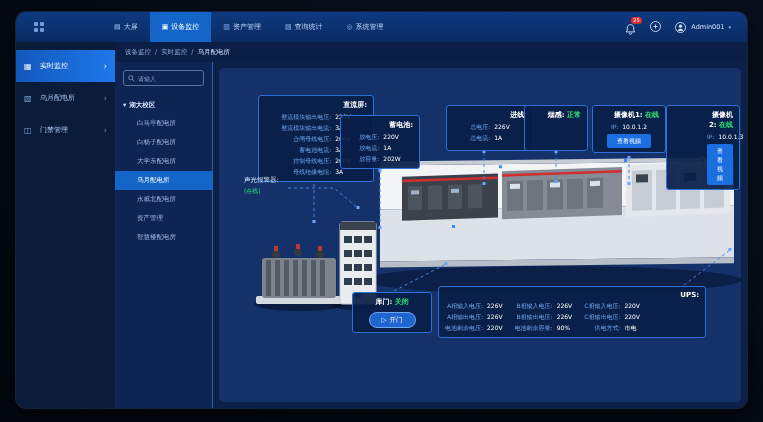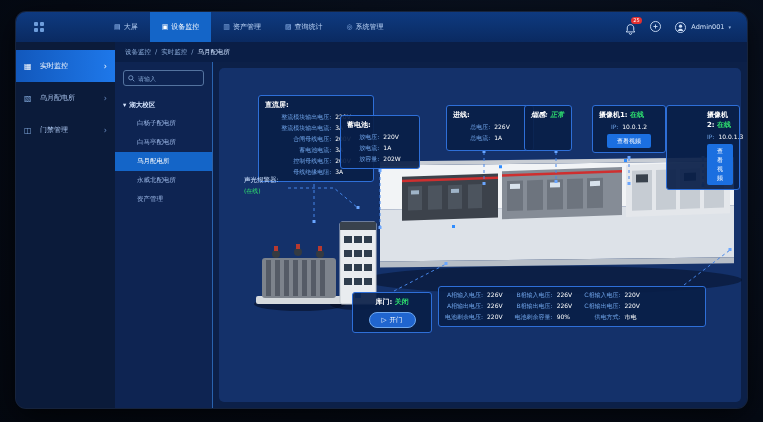--- a/index.html
+++ b/index.html
@@ -45,21 +45,21 @@
   .tree-item.selected { background:#1465c8; color:#fff; }
 
   
   .main { position:absolute; left:197px; top:50px; width:534px; height:346px; background:#0c2048; z-index:1; }
   .panel { position:absolute; left:203px; top:56px; width:522px; height:334px; background:#14316a; border-radius:5px; z-index:2; }
   .room-svg { position:absolute; left:236px; top:140px; width:490px; height:170px; z-index:3; }
   .overlay { position:absolute; left:0; top:0; width:731px; height:396px; z-index:4; pointer-events:none; }
 
   
   .ann { position:absolute; background:rgba(9,30,72,.92); border:1px solid #2e6fd8; border-radius:3px; padding:4px 6px; color:#fff; z-index:5; }
-  .ann .t { font-size:7px; font-weight:bold; margin-bottom:3px; color:#fff; }
+  .ann .t { font-size:7px; font-weight:bold; margin-bottom:3px; color:#fff;text-align:right; }
   .kv { display:grid; grid-template-columns:auto auto; column-gap:4px; row-gap:2px; }
   .kv .k { font-size:6px; color:#6fa3e8; text-align:right; }
   .kv .v { font-size:6px; color:#fff; }
   .green { color:#2fe26f; }
   .btn { display:block; margin:4px auto 0 auto; background:#1b6fe0; color:#fff; border:none; border-radius:2px; font-size:6px; padding:2.5px 10px; cursor:pointer; font-family:inherit; }
   .btn-door { display:flex; align-items:center; justify-content:center; gap:3px; margin:5px auto 0 auto; background:#2065cf; border:1px solid #6ea8f0; color:#fff; border-radius:8px; font-size:6.5px; padding:2.5px 12px; cursor:pointer; font-family:inherit; }
   .ups-cols { display:flex; gap:12px; }
   .alarm-label { position:absolute; z-index:5; font-size:6.5px; color:#cfe2ff; }
   .alarm-label .st { font-size:6px; color:#2fe26f; margin-top:2px; }
   .title-inline { font-size:7px; font-weight:bold; }
@@ -156,25 +156,27 @@
         <svg width="7" height="7" viewBox="0 0 10 10">
           <circle cx="4" cy="4" r="3" fill="none" stroke="#7fa0cd" stroke-width="1.2"></circle>
           <path d="M6.3 6.3L9 9" stroke="#7fa0cd" stroke-width="1.2"></path>
         </svg>
         <input type="text" placeholder="请输入" style="">
       </div>
       <div class="tree-root">
         <span>▾</span>
         <span>湖大校区</span>
       </div>
+      <div class="tree-item">白马亭配电所</div>
       <div class="tree-item">白杨子配电所</div>
-      <div class="tree-item">白马亭配电所</div>
+      <div class="tree-item">大学东配电所</div>
       <div class="tree-item selected">乌月配电所</div>
       <div class="tree-item">永威北配电所</div>
       <div class="tree-item">资产管理</div>
+      <div class="tree-item">智慧楼配电房</div>
     </div>
 
     <div class="main"></div>
     <div class="panel"></div>
 
     <svg class="room-svg" viewBox="0 0 490 170">
 
       <ellipse cx="300" cy="128" rx="190" ry="14" fill="rgba(3,10,26,.45)"></ellipse>
       <ellipse cx="48" cy="152" rx="46" ry="7" fill="rgba(3,10,26,.5)"></ellipse>
       <ellipse cx="104" cy="152" rx="26" ry="6" fill="rgba(3,10,26,.5)"></ellipse>
@@ -327,21 +329,21 @@
     <div class="ann" style="left:430px; top:93px; width:88px; height:46px;">
       <div class="t">进线:</div>
       <div class="kv">
         <span class="k">总电压:</span>
           <span class="v">226V</span>
         <span class="k">总电流:</span>
           <span class="v">1A</span>
       </div>
     </div>
 
-    <div class="ann" style="left:508px; top:93px; width:48px; height:46px;font-style:italic;">
+    <div class="ann" style="left:508px; top:93px; width:64px; height:46px;">
       <div class="t"><span class="title-inline">烟感:</span> <span class="green">正常</span></div>
     </div>
 
     <div class="ann" style="left:576px; top:93px; width:74px;">
       <div class="t"><span class="title-inline">摄像机1:</span> <span class="green">在线</span></div>
       <div class="kv">
         <span class="k">IP:</span>
           <span class="v">10.0.1.2</span>
       </div>
       <button class="btn">查看视频</button>
@@ -363,20 +365,21 @@
 
     <div class="ann" style="left:336px; top:280px; width:80px;">
       <div class="t" style="text-align:center;"><span class="title-inline">库门:</span> <span class="green">关闭</span></div>
       <button class="btn-door">
         <span>▷</span>
         <span>开门</span>
       </button>
     </div>
 
     <div class="ann" style="left:422px; top:274px; width:268px;">
+      <div class="t">UPS:</div>
       <div class="ups-cols">
         <div class="kv">
           <span class="k">A相输入电压:</span>
             <span class="v">226V</span>
           <span class="k">A相输出电压:</span>
             <span class="v">226V</span>
           <span class="k">电池剩余电压:</span>
             <span class="v">220V</span>
         </div>
         <div class="kv">

